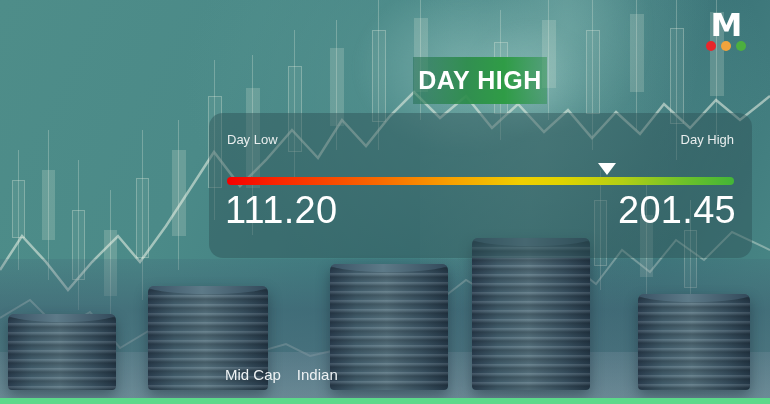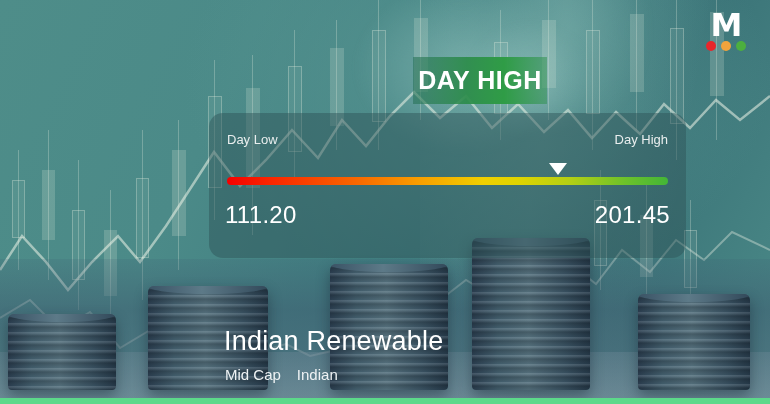--- a/index.html
+++ b/index.html
@@ -73,35 +73,35 @@
   
   .banner {
     position:absolute; left:413px; top:57px; width:134px; height:47px;
     background:linear-gradient(90deg, rgba(36,110,84,.55) 0%, rgba(44,140,74,.92) 40%, #2f9c46 68%, rgba(52,146,84,.55) 100%);
     display:flex; align-items:center; justify-content:center;
   }
   .banner-text { color:#fff; font-size:25px; font-weight:700; letter-spacing:.5px; white-space:nowrap; }
 
   
   .panel {
-    position:absolute; left:209px; top:113px; width:477px; height:145px;
+    position:absolute; left:209px; top:113px; width:543px; height:145px;
     background:rgba(46,84,88,.48); border-radius:14px;text-align:center;
   }
   .lbl { position:absolute; top:19px; color:#e9eeee; font-size:13px; }
   .lbl.low { left:18px; }
   .lbl.high { right:18px; }
 
   .bar-wrap { position:absolute; left:18px; right:18px; top:64px; height:8px; }
   .bar { width:100%; height:8px; border-radius:4px;
     background:linear-gradient(90deg,#f50000 0%, #fa2600 10%, #f86a00 30%, #f8a000 44%, #f0cf00 58%, #e0d400 66%, #b3cf15 78%, #6ec22a 90%, #43b537 100%);
   }
   .marker { position:absolute; top:-14px; width:0; height:0;
     border-left:9px solid transparent; border-right:9px solid transparent; border-top:12px solid #fff; }
 
-  .val { position:absolute; top:88px; color:#fff; font-size:24px; font-weight:400; letter-spacing:.3px; }
+  .val { position:absolute; top:76px; color:#fff; font-size:38px; font-weight:400; letter-spacing:.3px; }
   .val.low { left:16px; }
   .val.high { right:16px; }
 
   
   .stock-title { position:absolute; left:224px; top:326px; color:#fff; font-size:27px; font-weight:400; letter-spacing:.2px; }
   .tags { position:absolute; left:225px; top:366px; display:flex; gap:16px; }
   .tag { color:#eef2f4; font-size:15px; }
 </style>
 </head>
 <body>
@@ -204,20 +204,19 @@
 
     <div class="bar-wrap">
       <div class="bar"></div>
       <div class="marker" id="range-marker" style="left: calc(75% - 9px);"></div>
     </div>
 
     <span class="val low">111.20</span>
     <span class="val high">201.45</span>
   </div>
 
-  <div class="stock-title">Indian Renewable</div>
   <div class="tags">
     <span class="tag">Mid Cap</span>
     <span class="tag">Indian</span>
   </div>
 
   <div class="bottom-strip"></div>
 </div>
 
 </body></html>

